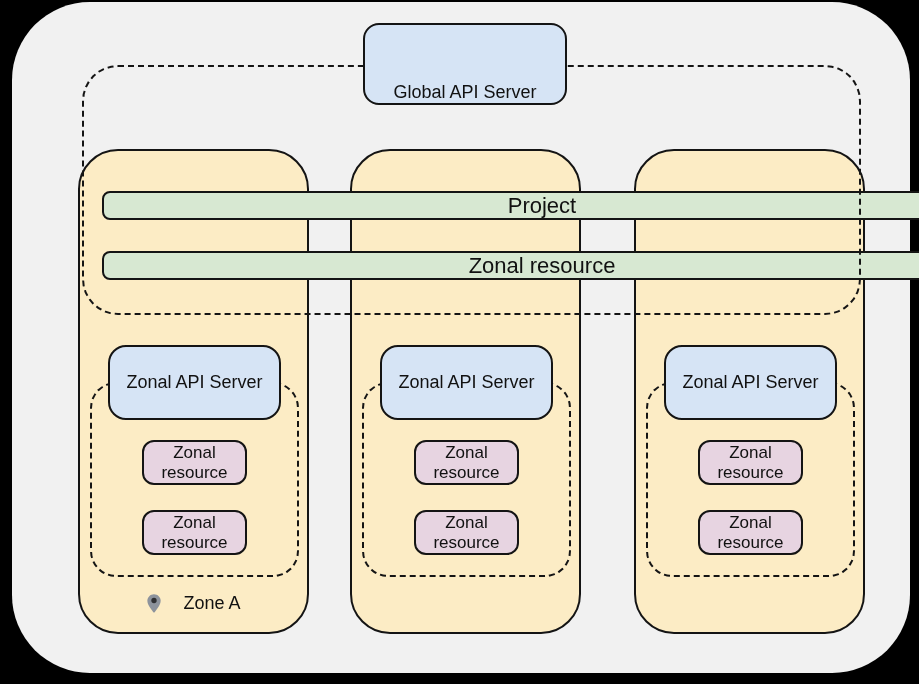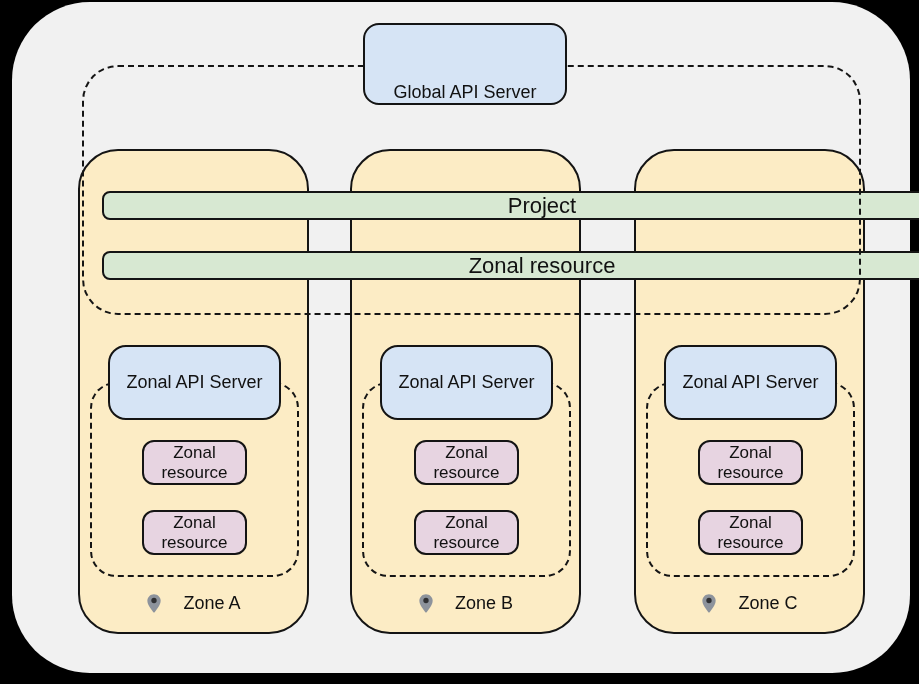--- a/index.html
+++ b/index.html
@@ -109,46 +109,32 @@
       <div class="zone-scope"></div>
       <div class="node zonal-api">
         <span>Zonal API Server</span>
       </div>
       <div class="node resource resource-1">
         <span>Zonal resource</span>
       </div>
       <div class="node resource resource-2">
         <span>Zonal resource</span>
       </div>
-      <div class="pin-label zone-label">
-        <svg class="pin" width="16" height="21" viewBox="0 0 24 30" aria-hidden="true">
-          <path d="M12 1 C6.5 1 2 5.4 2 10.8 C2 18 12 29 12 29 C12 29 22 18 22 10.8 C22 5.4 17.5 1 12 1 Z" fill="#8d939c"></path>
-          <circle cx="12" cy="10.5" r="4" fill="#2f3033"></circle>
-        </svg>
-        <span>Zone B</span>
-      </div>
     </section>
 
     <section class="zone zone-c">
       <div class="zone-scope"></div>
       <div class="node zonal-api">
         <span>Zonal API Server</span>
       </div>
       <div class="node resource resource-1">
         <span>Zonal resource</span>
       </div>
       <div class="node resource resource-2">
         <span>Zonal resource</span>
-      </div>
-      <div class="pin-label zone-label">
-        <svg class="pin" width="16" height="21" viewBox="0 0 24 30" aria-hidden="true">
-          <path d="M12 1 C6.5 1 2 5.4 2 10.8 C2 18 12 29 12 29 C12 29 22 18 22 10.8 C22 5.4 17.5 1 12 1 Z" fill="#8d939c"></path>
-          <circle cx="12" cy="10.5" r="4" fill="#2f3033"></circle>
-        </svg>
-        <span>Zone C</span>
       </div>
     </section>
 
     <div class="shared-bar bar-project">
       <span>Project</span>
     </div>
     <div class="shared-bar bar-global-resource">
       <span>Zonal resource</span>
     </div>
 

